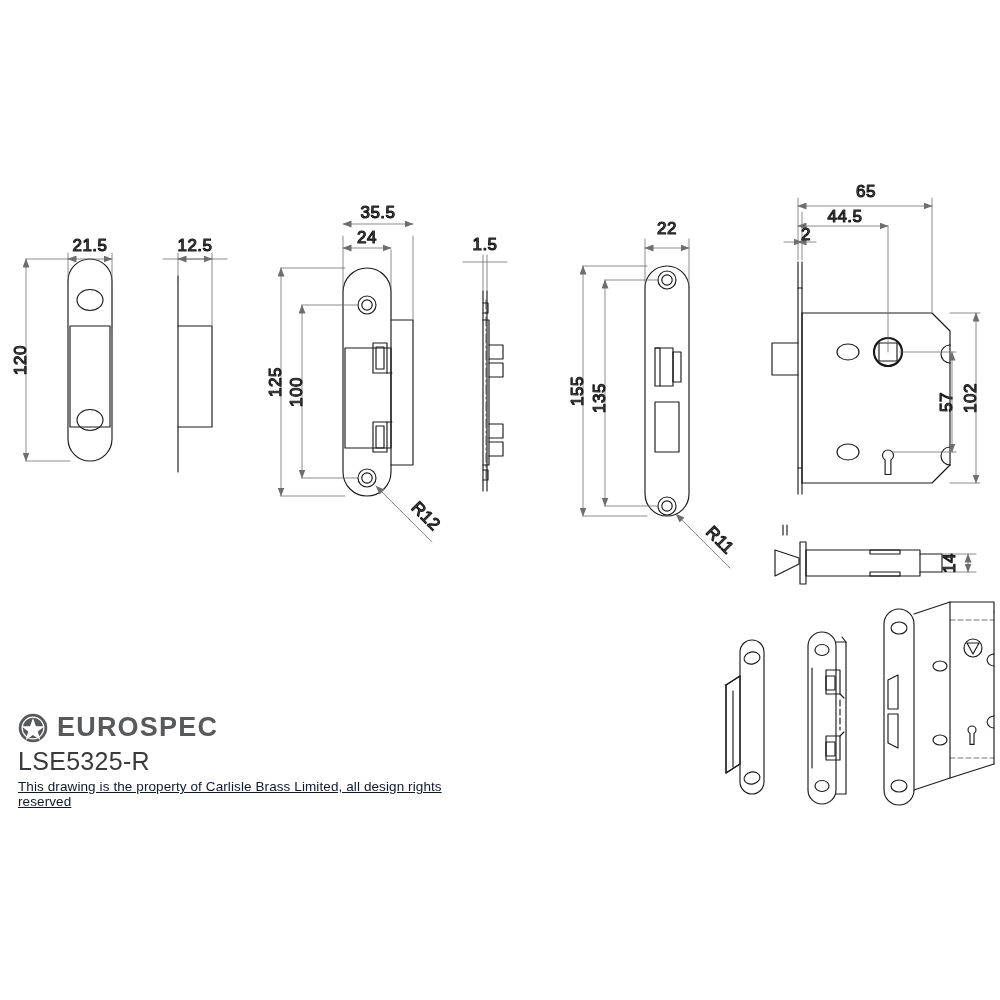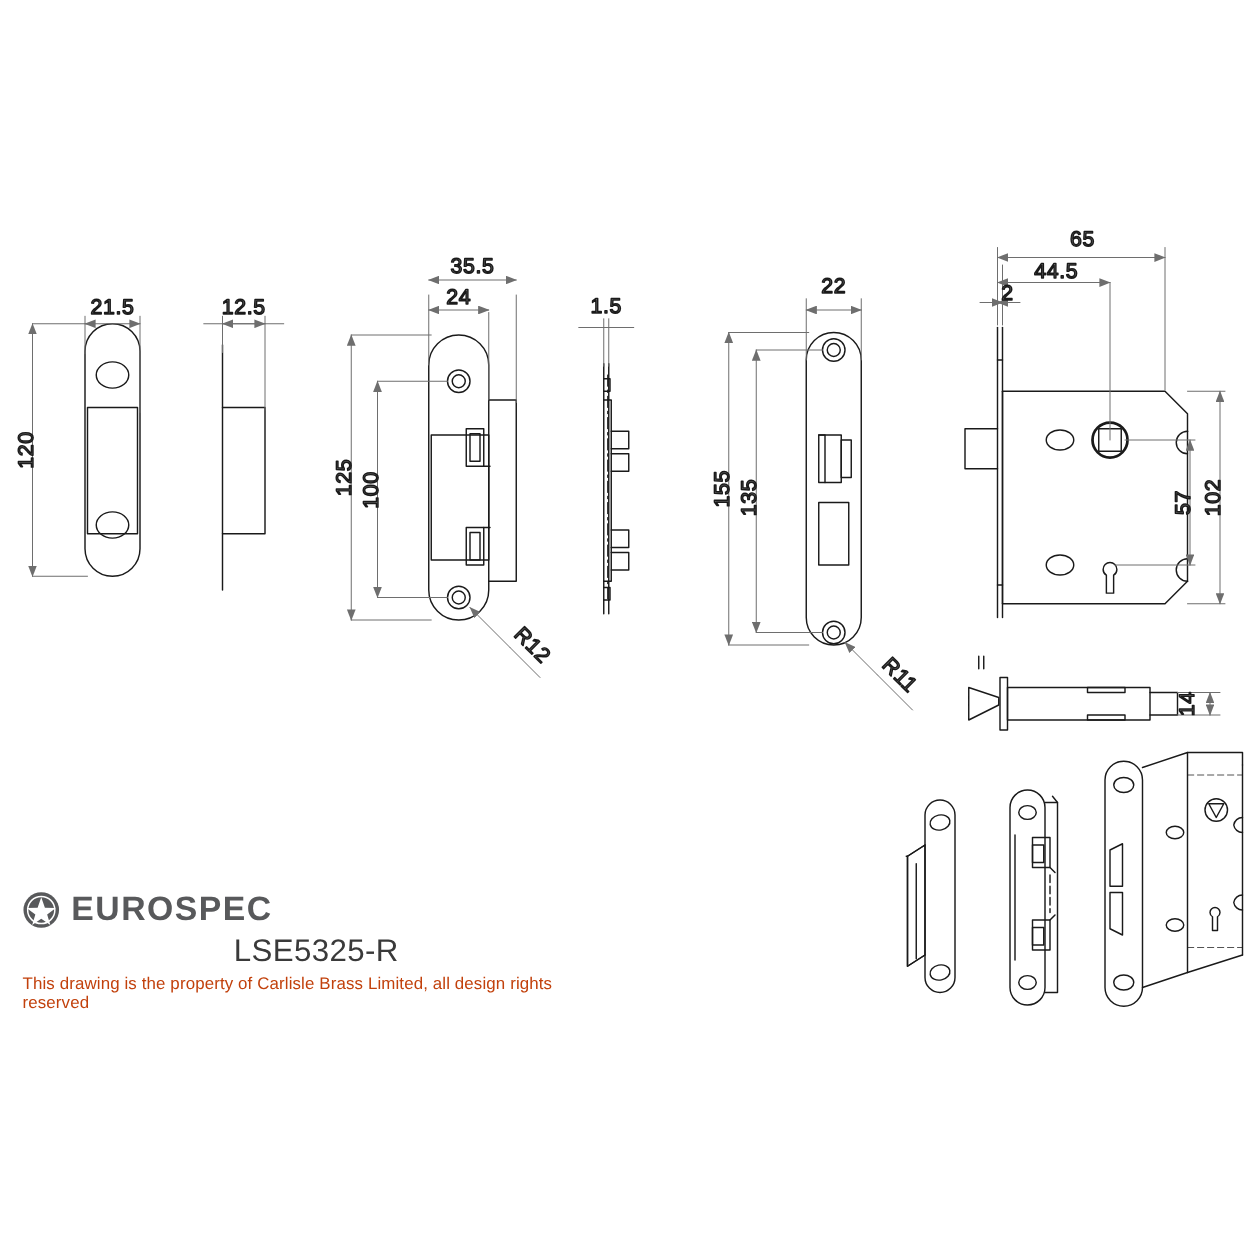--- a/index.html
+++ b/index.html
@@ -6,22 +6,22 @@
   html,body{margin:0;padding:0;background:#ffffff;}
   body{width:1000px;height:1000px;overflow:hidden;
        font-family:"Liberation Sans","DejaVu Sans",sans-serif;}
   #sheet{position:relative;width:1000px;height:1000px;background:#ffffff;}
   svg{display:block;}
   .dimtext{font-family:"Liberation Sans","DejaVu Sans",sans-serif;font-size:17px;fill:#6e6e6e;letter-spacing:0.5px;}
   .title-block{position:absolute;left:18px;top:712px;width:470px;}
   .logo-row{display:flex;align-items:flex-end;gap:9px;}
   .logo-mark{width:30px;height:30px;flex:0 0 auto;}
   .logo-word{font-size:27px;font-weight:bold;color:#58595b;letter-spacing:1.2px;font-family:"Liberation Sans","DejaVu Sans",sans-serif;}
-  .part-no{font-size:25px;color:#3a3a3a;margin-top:4px;letter-spacing:0.3px;font-family:"Liberation Sans","DejaVu Sans",sans-serif;text-align:center;}
-  .copyright{font-size:13.5px;color:#c2410c;margin-top:3px;letter-spacing:0.1px;font-family:"Liberation Sans","DejaVu Sans",sans-serif;}
+  .part-no{font-size:25px;color:#3a3a3a;margin-top:4px;letter-spacing:0.3px;font-family:"Liberation Sans","DejaVu Sans",sans-serif;}
+  .copyright{font-size:13.5px;color:#0f172a;margin-top:3px;letter-spacing:0.1px;font-family:"Liberation Sans","DejaVu Sans",sans-serif;text-decoration:underline;}
 </style>
 </head>
 <body>
 
 <div id="sheet">
 
 <svg width="1000" height="1000" viewBox="0 0 1000 1000">
   <defs>
     <marker id="ah" markerWidth="9" markerHeight="7" refX="8.5" refY="3.5" orient="auto" markerUnits="userSpaceOnUse">
       <path d="M0,0 L9,3.5 L0,7 z" fill="#6e6e6e"></path>

